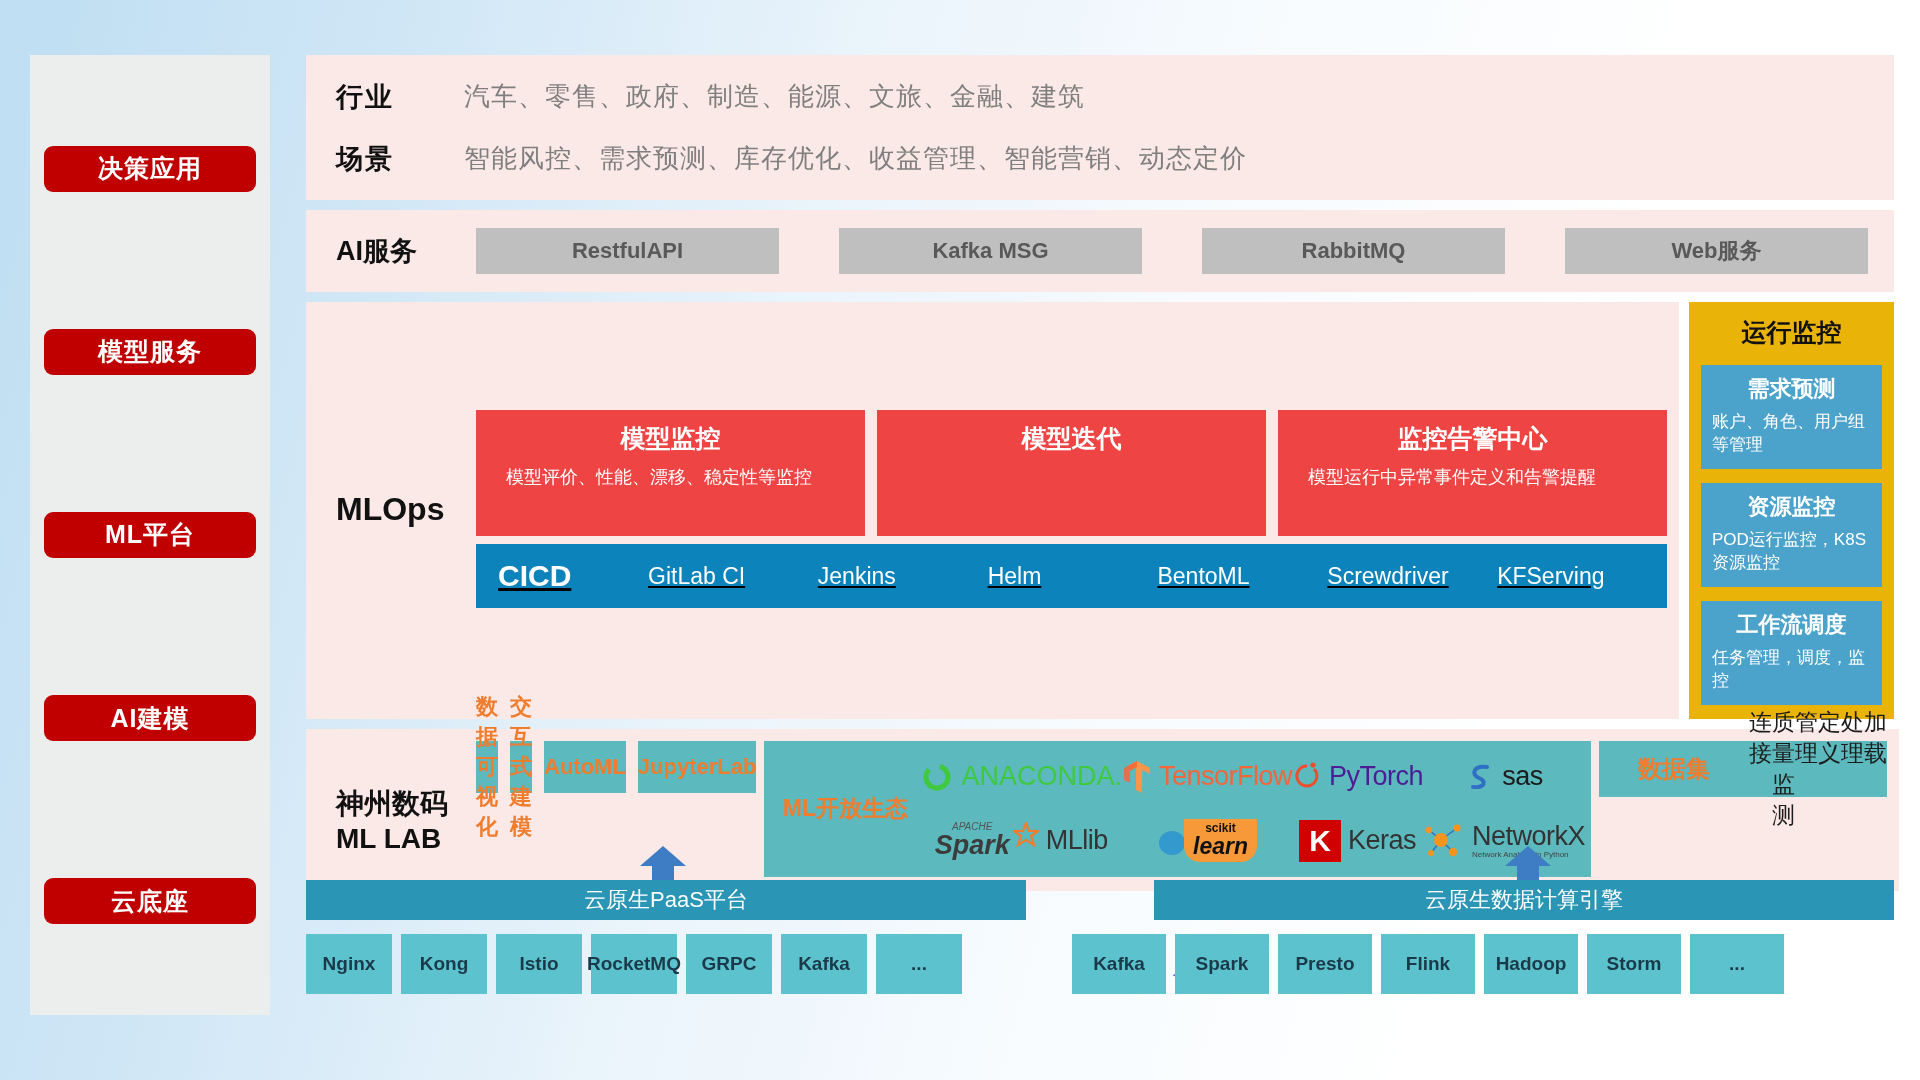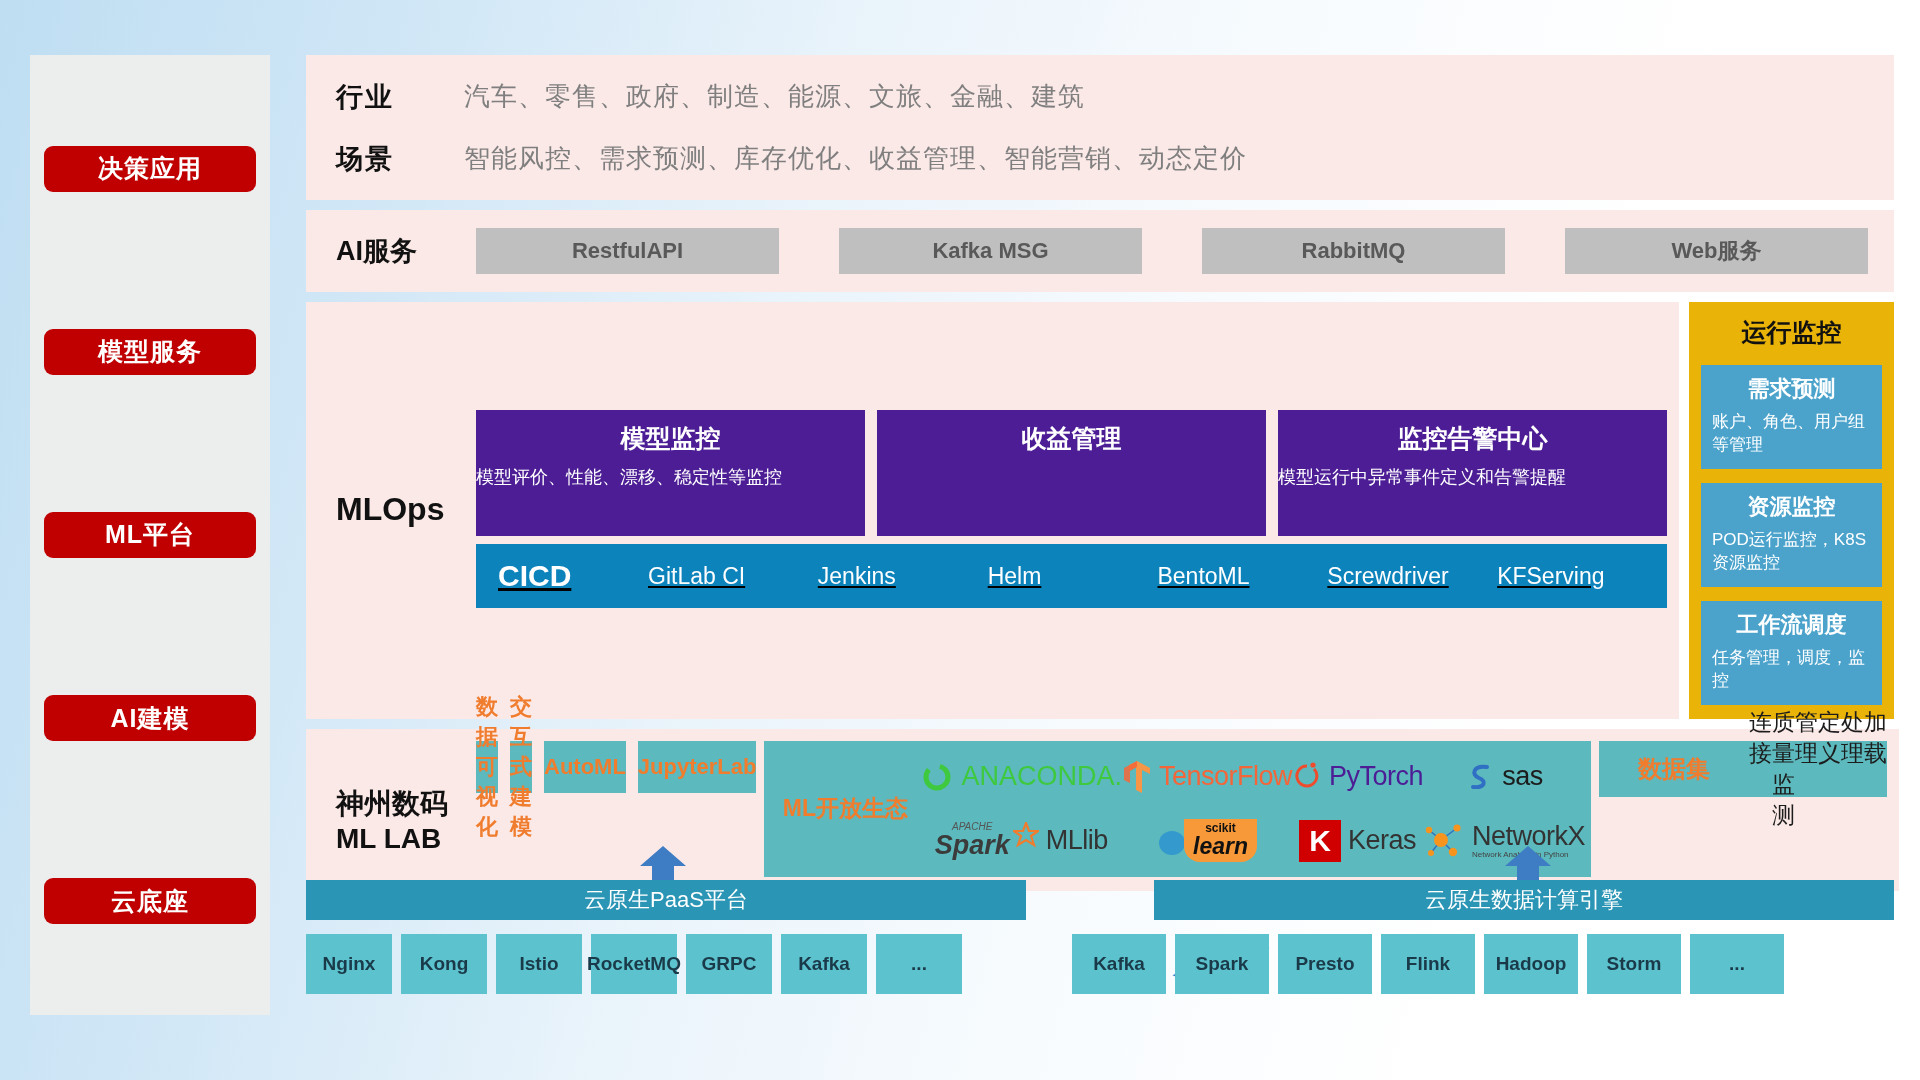--- a/index.html
+++ b/index.html
@@ -60,21 +60,21 @@
   }
 
   
   #row-mlops-wrap { display: flex; gap: 10px; }
   #mlops-band { flex: 1; background: #fbe9e7; display: flex; align-items: center;
                 padding: 10px 12px 12px 30px; }
   #mlops-label { font-size: 32px; font-weight: bold; color: #111; width: 140px; flex: none; }
   #mlops-right { flex: 1; display: flex; flex-direction: column; gap: 8px; }
   #mlops-cards { display: flex; gap: 12px; }
   .mlops-card {
-    flex: 1; background: #4c1d95; color: #fff; padding: 12px 0 14px;
+    flex: 1; background: #ef4444; color: #fff; padding: 12px 30px 14px;
     min-height: 126px;
   }
   .mlops-card h4 { font-size: 25px; font-weight: bold; text-align: center; margin-bottom: 10px; }
   .mlops-card p { font-size: 18px; line-height: 1.35; }
   #cicd-bar {
     background: #0d83bc; height: 64px; display: flex; align-items: center;
     padding-left: 22px; overflow: hidden; text-decoration: underline;
   }
   #cicd-title { color: #fff; font-size: 30px; font-weight: bold; width: 150px; flex: none; }
   #cicd-items { display: flex; flex: 1; }
@@ -201,21 +201,21 @@
   <div id="row-mlops-wrap">
     <div id="mlops-band">
       <div id="mlops-label">MLOps</div>
       <div id="mlops-right">
         <div id="mlops-cards">
           <div class="mlops-card">
             <h4>模型监控</h4>
             <p>模型评价、性能、漂移、稳定性等监控</p>
           </div>
           <div class="mlops-card">
-            <h4>收益管理</h4>
+            <h4>模型迭代</h4>
           </div>
           <div class="mlops-card">
             <h4>监控告警中心</h4>
             <p>模型运行中异常事件定义和告警提醒</p>
           </div>
         </div>
         <div id="cicd-bar">
           <div id="cicd-title">CICD</div>
           <div id="cicd-items">
             <div class="cicd-item">GitLab CI</div>

